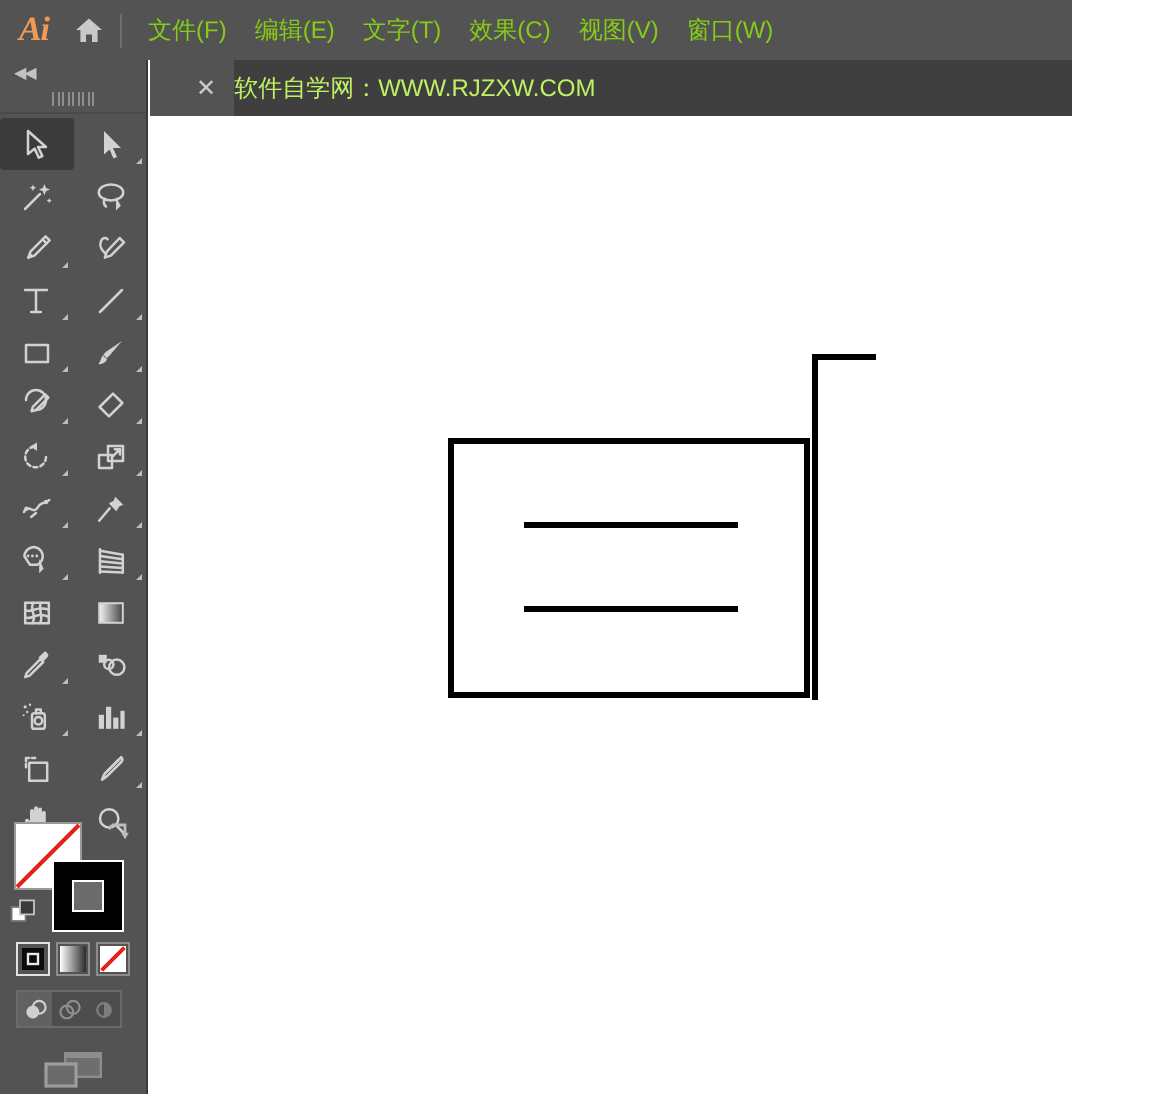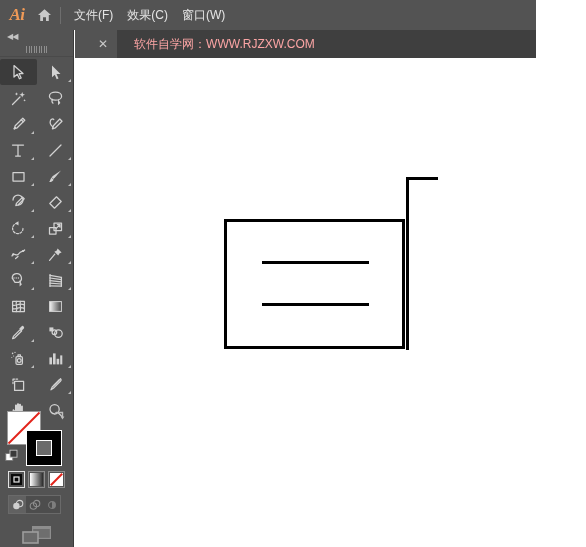--- a/index.html
+++ b/index.html
@@ -20,41 +20,41 @@
     width:30px;height:30px;display:flex;align-items:center;justify-content:center;
     color:#f09a57;font-size:17px;font-weight:bold;font-style:italic;
     letter-spacing:-0.5px;font-family:"Liberation Serif",serif;
     padding-left:4px;box-sizing:border-box;
   }
   #home-btn{
     width:28px;height:30px;display:flex;align-items:center;justify-content:center;
   }
   #menu-sep{width:1px;height:17px;background:#6e6e6e;margin:0 6px 0 2px;}
   .menu-item{
-    color:#e5e5e5;font-size:12px;padding:0 7px;height:30px;
+    color:#84cc16;font-size:12px;padding:0 7px;height:30px;
     display:flex;align-items:center;white-space:nowrap;cursor:default;
   }
 
   
   #tabbar{
     position:absolute;left:75px;top:30px;width:511px;height:28px;
     background:#3f3f3f;display:flex;align-items:stretch;
   }
   #doc-tab{
     background:#535353;display:flex;align-items:center;
     padding:0 9px 0 12px;height:28px;box-sizing:border-box;
   }
   #doc-tab-title{color:#d8d8d8;font-size:11.5px;white-space:nowrap;}
   #doc-tab-close{
     color:#c9c9c9;font-size:12px;margin-left:11px;line-height:1;
     font-family:"DejaVu Sans",sans-serif;
   }
   #promo-text{
-    display:flex;align-items:center;padding-left:17px;
-    color:#fca5a5;font-size:12px;white-space:nowrap;
+    display:flex;align-items:center;
+    color:#bef264;font-size:12px;white-space:nowrap;
   }
 
   
   #toolbar{
     position:absolute;left:0;top:30px;width:74px;height:517px;
     background:#535353;border-right:1px solid #3a3a3a;box-sizing:border-box;
   }
   #tb-collapse{
     height:13px;display:flex;align-items:center;padding-left:7px;
     color:#c3c3c3;font-size:8px;letter-spacing:-1px;
@@ -137,21 +137,24 @@
 
   <div id="menubar">
     <div id="ai-logo">Ai</div>
     <div id="home-btn">
       <svg width="15" height="14" viewBox="0 0 15 14">
         <path d="M7.5 1.2 L14 7 L11.8 7 L11.8 13 L9 13 L9 9.2 L6 9.2 L6 13 L3.2 13 L3.2 7 L1 7 Z" fill="#c9c9c9"></path>
       </svg>
     </div>
     <div id="menu-sep"></div>
     <div class="menu-item">文件(F)</div>
+    <div class="menu-item">编辑(E)</div>
+    <div class="menu-item">文字(T)</div>
     <div class="menu-item">效果(C)</div>
+    <div class="menu-item">视图(V)</div>
     <div class="menu-item">窗口(W)</div>
   </div>
 
   <div id="tabbar">
     <div id="doc-tab">
       <span id="doc-tab-close">✕</span>
     </div>
     <div id="promo-text">软件自学网：WWW.RJZXW.COM</div>
   </div>
 

